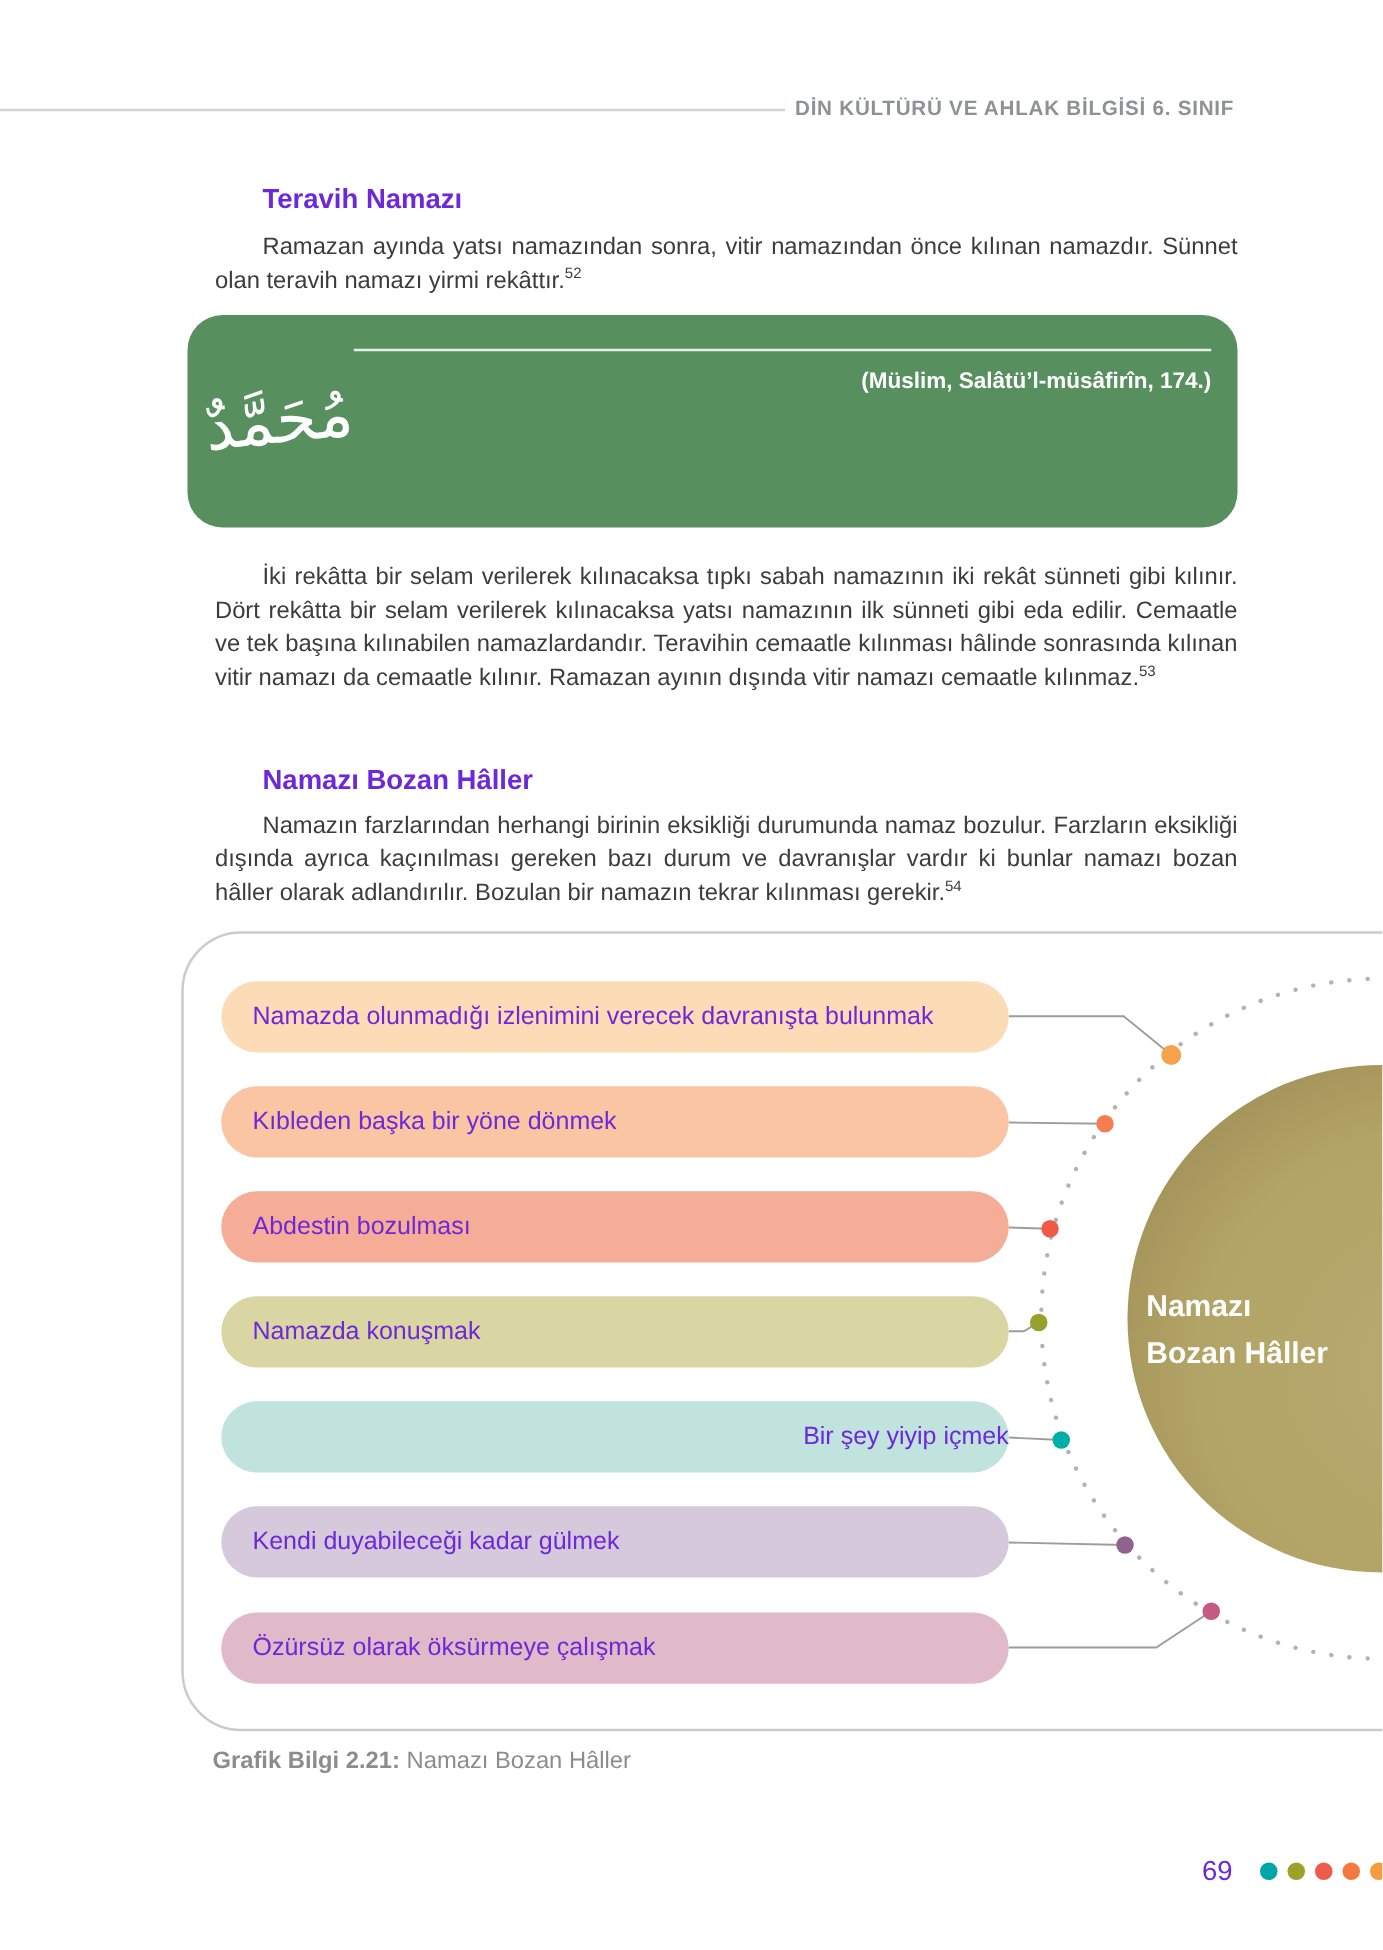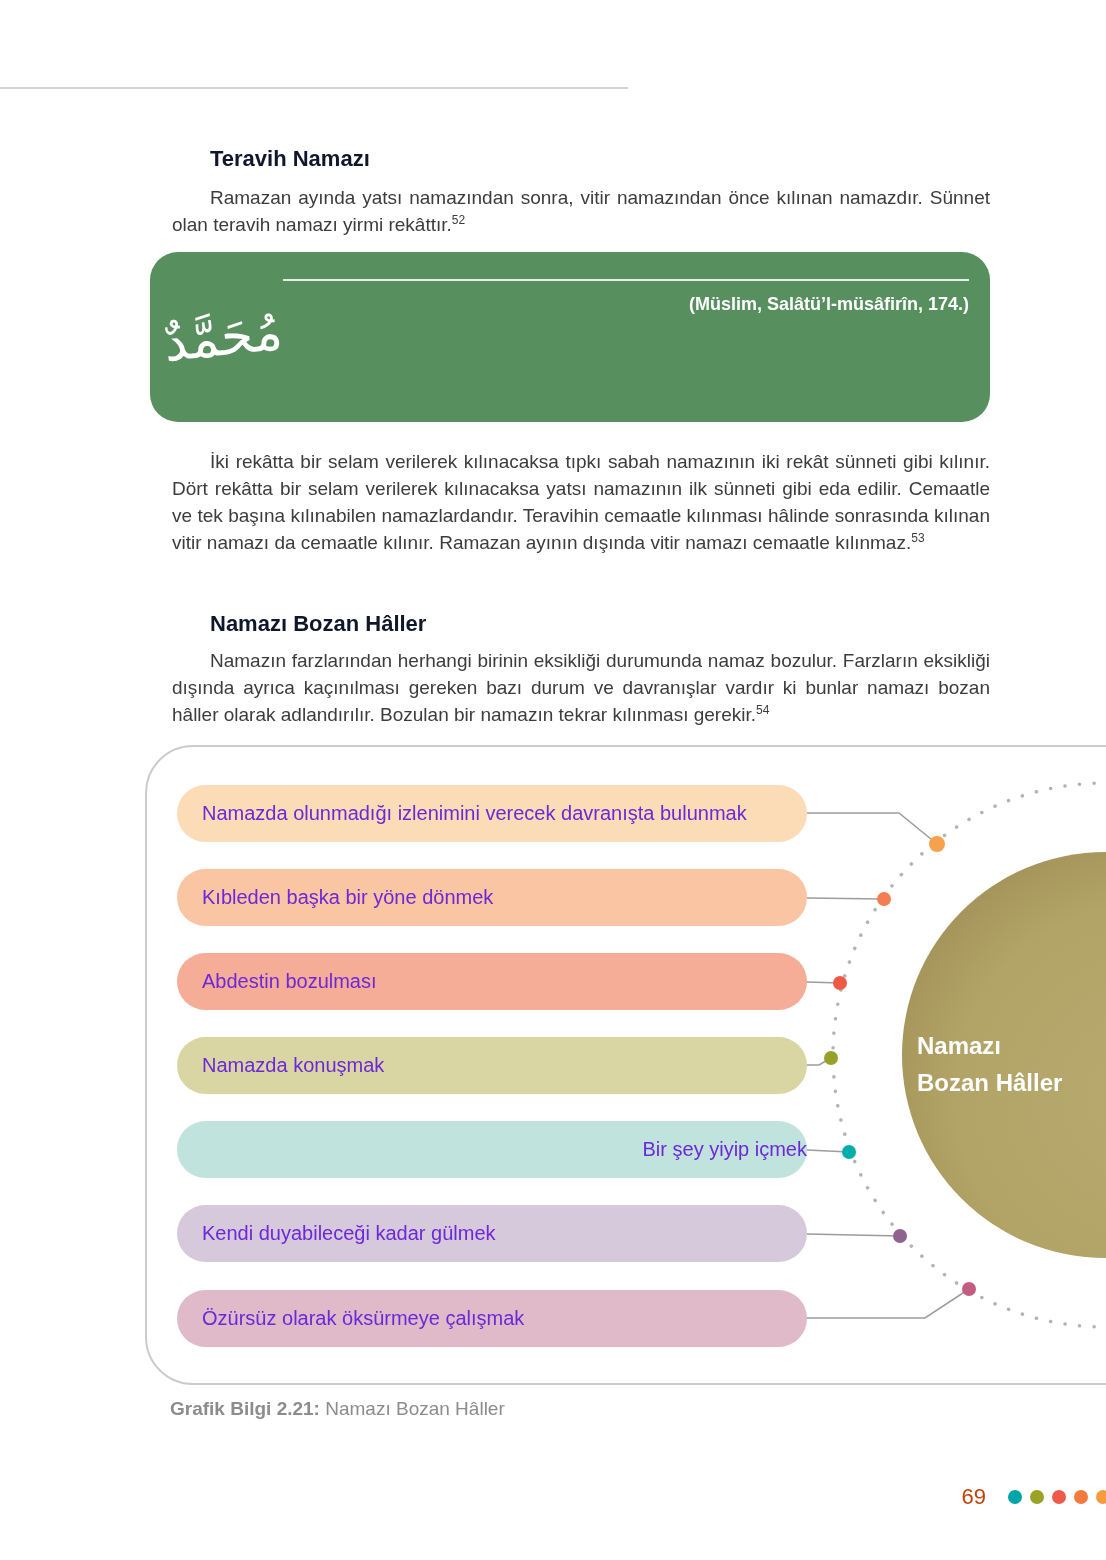--- a/index.html
+++ b/index.html
@@ -10,21 +10,21 @@
     font-family:"Liberation Sans", sans-serif;
     color:#3c3c3c;
   }
   
   .header-line { position:absolute; left:0; top:87px; width:628px; height:2px; background:#d3d3d3; }
   .header-title {
     position:absolute; left:636px; top:78px; width:370px;
     font-size:16.5px; font-weight:600; letter-spacing:.6px; color:#8f9293;
   }
   
-  .sec-title { position:absolute; left:210px; font-size:22px; font-weight:bold; color:#0f172a;text-align:right; }
+  .sec-title { position:absolute; left:210px; font-size:22px; font-weight:bold; color:#6d28d9;text-align:right; }
   #title-teravih { top:146px; }
   #title-bozan  { top:611px; }
   
   .para {
     position:absolute; left:172px; width:818px;
     font-size:19px; line-height:27px; text-align:justify; color:#3c3c3c;
   }
   .para .indent { display:inline-block; width:38px; }
   #para-1 { top:184px; }
   #para-2 { top:448px; }
@@ -60,30 +60,31 @@
   .circle-label {
     position:absolute; left:770px; top:280px; width:230px;
     font-size:24px; font-weight:bold; color:#ffffff; line-height:37px;
   }
   .circle-label span { display:block; }
   
   .caption { position:absolute; left:170px; top:1398px; font-size:19px; color:#8c8c8c; }
   .caption .cap-label { font-weight:bold; }
   
   .page-number { position:absolute; left:948px; top:1484px; width:38px; text-align:right;
-                 font-size:22px; font-weight:500; color:#c2410c; }
+                 font-size:22px; font-weight:500; color:#6d28d9; }
   .footer-dots { position:absolute; left:1008px; top:1490px; display:flex; gap:8px; }
   .footer-dots i { display:block; width:14px; height:14px; border-radius:50%; }
 </style>
 </head>
 <body>
 
 <div id="page">
 
   <div class="header-line"></div>
+  <div class="header-title">DİN KÜLTÜRÜ VE AHLAK BİLGİSİ 6. SINIF</div>
 
   <h2 class="sec-title" id="title-teravih">Teravih Namazı</h2>
 
   <p class="para" id="para-1"><span class="indent"></span><span>Ramazan ayında yatsı namazından sonra, vitir namazından önce kılınan namazdır. Sünnet olan teravih namazı yirmi rekâttır.</span><sup>52</sup></p>
 
   <div class="hadis-box" style="background-color: rgb(87, 143, 94);">
     <div class="hadis-icon">مُحَمَّدٌ</div>
     <div class="hadis-content">
       <div class="hadis-rule"></div>
       <div class="hadis-source">(Müslim, Salâtü’l-müsâfirîn, 174.)</div>

